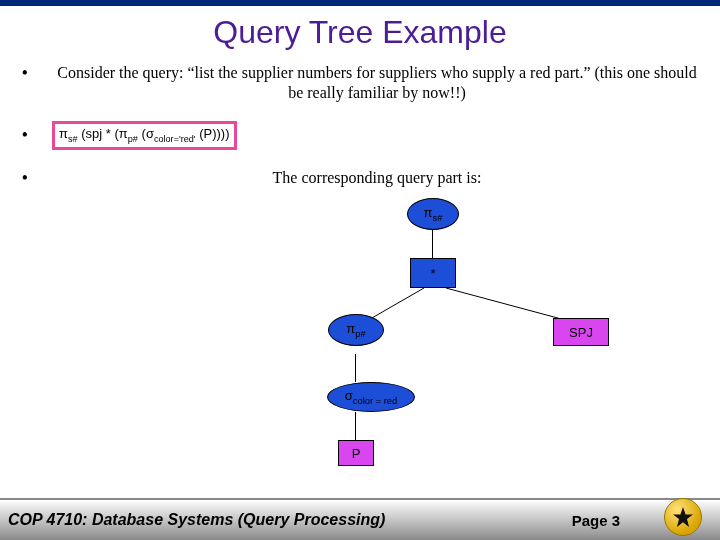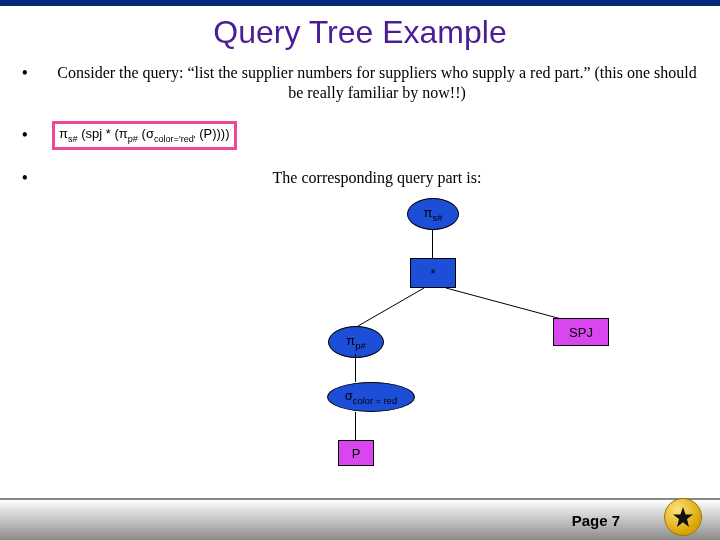--- a/index.html
+++ b/index.html
@@ -160,35 +160,36 @@
   </div>
 
   <svg style="position:absolute; left:350px; top:98px; width:90px; height:40px;">
     <line x1="74" y1="0" x2="8" y2="38" stroke="#000" stroke-width="1"></line>
   </svg>
 
   <svg style="position:absolute; left:440px; top:98px; width:160px; height:40px;">
     <line x1="6" y1="0" x2="140" y2="36" stroke="#000" stroke-width="1"></line>
   </svg>
 
-  <div class="node ellipse" style="left:328px; top:136px; width:56px; height:32px;">
+  <div class="node ellipse" style="left:328px; top:124px; width:56px; height:32px;">
     <span><span>π</span><sub>p#</sub></span>
   </div>
   <div class="link" style="left:355px; top:164px; width:1px; height:28px;"></div>
 
   <div class="node yellow" style="left:553px; top:128px; width:56px; height:28px;">
     <span>SPJ</span>
   </div>
 
   <div class="node ellipse" style="left:327px; top:192px; width:88px; height:30px;">
     <span><span>σ</span><sub>color = red</sub></span>
   </div>
   <div class="link" style="left:355px; top:222px; width:1px; height:28px;"></div>
 
   <div class="node yellow" style="left:338px; top:250px; width:36px; height:26px;">
     <span>P</span>
   </div>
 </div>
 
 <div class="footer">
-  <div class="footer-page">Page 7</div>
+  <div class="footer-left">COP 4710: Database Systems (Query Processing)</div>
+  <div class="footer-page">Page 3</div>
   <div class="logo"></div>
 </div>
 
 </body></html>

